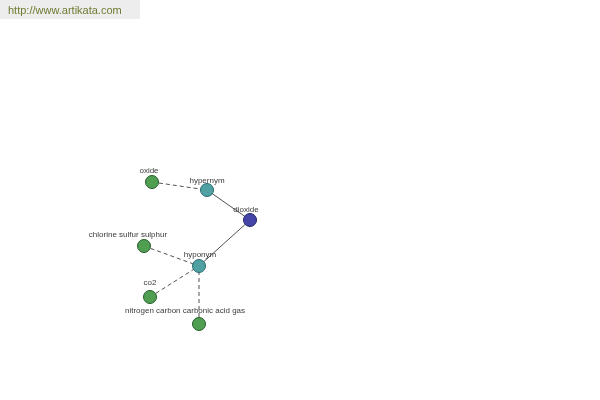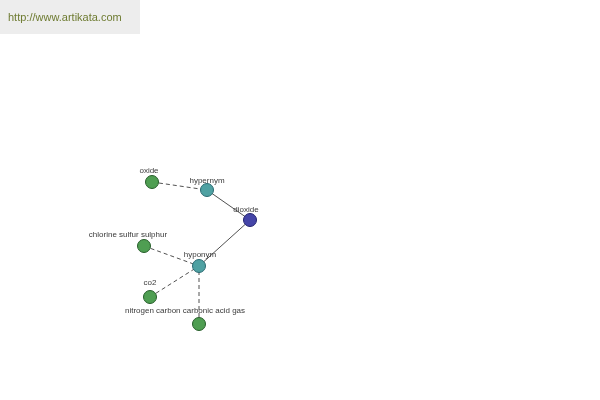--- a/index.html
+++ b/index.html
@@ -13,21 +13,21 @@
     width: 600px;
     height: 400px;
     background: #ffffff;
     overflow: hidden;
   }
   .url-bar {
     position: absolute;
     top: 0;
     left: 0;
     width: 140px;
-    height: 34px;
+    height: 19px;
     background: #ededed;
     display: flex;
     align-items: center;
     cursor: pointer;
   }
   .url-bar span {
     padding-left: 8px;
     font-size: 11px;
     color: #6e7b31;
     white-space: nowrap;

